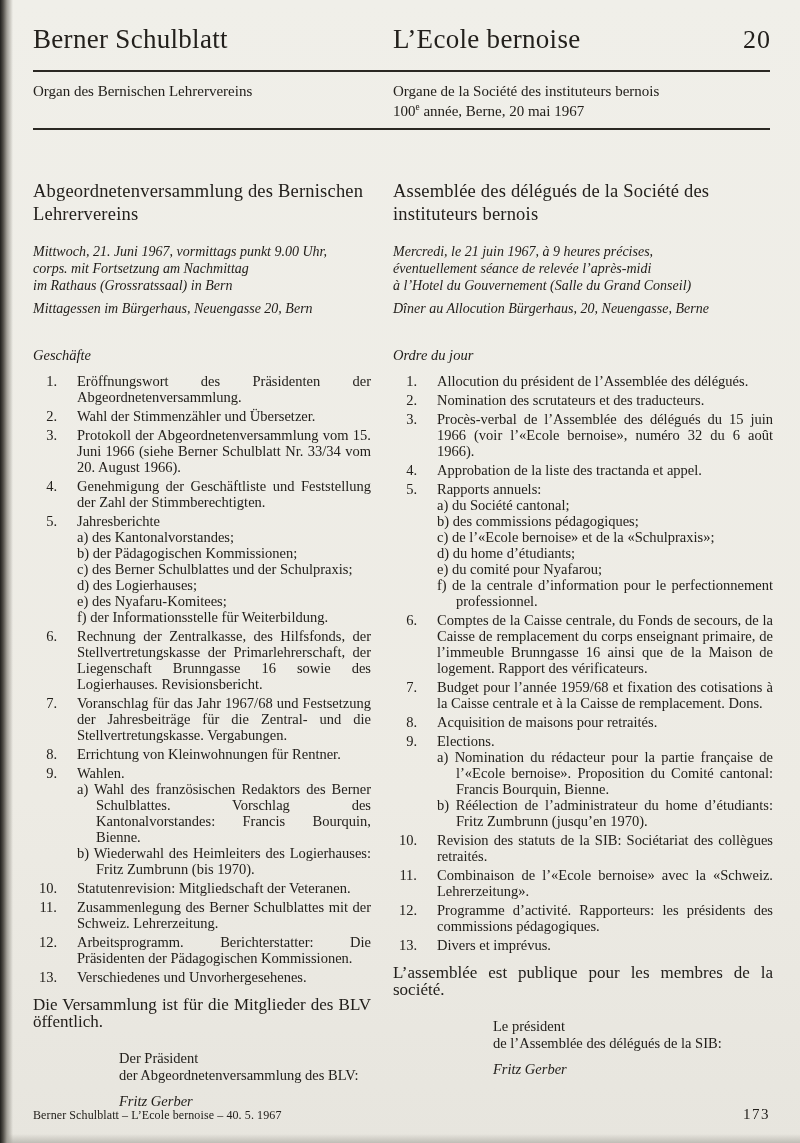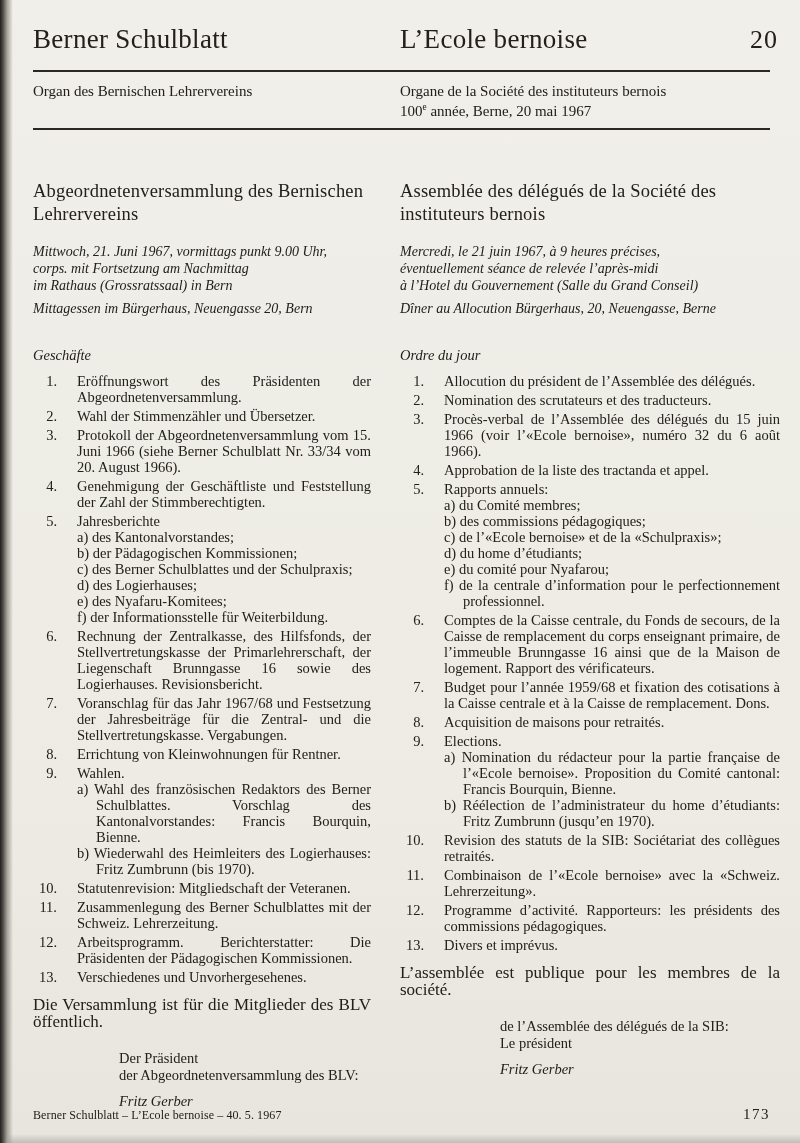--- a/index.html
+++ b/index.html
@@ -19,21 +19,21 @@
   .edge-bottom {
     position: absolute; left: 0; right: 0; bottom: 0; height: 9px; z-index: 4;
     background: linear-gradient(180deg, rgba(0,0,0,0) 0%, rgba(90,86,78,0.28) 100%);
   }
   .page-inner { padding: 16px 30px 0 33px; position: relative; z-index: 2; }
 
   
   .grid-2 {
     display: grid;
     grid-template-columns: 338px 380px;
-    column-gap: 29px;
+    column-gap: 22px;
   }
   .masthead { align-items: baseline; margin-top: 8px; }
   .masthead-title { font-size: 27px; letter-spacing: 0.3px; white-space: nowrap; }
   .masthead-right { display: flex; justify-content: space-between; align-items: center; }
   .issue-number { font-size: 26px; letter-spacing: 1px; padding-right: 2px; }
   .rule { height: 0; border-top: 2px solid #2b2823; margin-top: 15px; }
   .subtitle-row { padding: 9px 0 7px 0; font-size: 15px; line-height: 20px; }
   .subtitle-row sup { font-size: 0.62em; vertical-align: super; line-height: 0; }
 
   
@@ -278,21 +278,21 @@
               
             </span>
           </div>
 
           <div class="agenda-item">
             <span class="agenda-num">5.</span>
             <span class="agenda-body">
               <span>Rapports annuels:</span>
               <span class="agenda-sub">
 
-              <span class="agenda-subitem">a) du Comité membres;</span>
+              <span class="agenda-subitem">a) du Société cantonal;</span>
                 <span class="agenda-subitem">b) des commissions pédagogiques;</span>
                 <span class="agenda-subitem">c) de l’«Ecole bernoise» et de la «Schulpraxis»;</span>
                 <span class="agenda-subitem">d) du home d’étudiants;</span>
                 <span class="agenda-subitem">e) du comité pour Nyafarou;</span>
                 <span class="agenda-subitem">f) de la centrale d’information pour le perfectionnement professionnel.</span>
               </span>
             </span>
           </div>
 
           <div class="agenda-item">
@@ -358,22 +358,22 @@
           <div class="agenda-item">
             <span class="agenda-num">13.</span>
             <span class="agenda-body">
               <span>Divers et imprévus.</span>
               
             </span>
           </div>
         </div>
       <p class="closing-note">L’assemblée est publique pour les membres de la société.</p>
       <div class="signature" style="margin-left:100px;">
+        <div>Le président</div>
         <div>de l’Assemblée des délégués de la SIB:</div>
-        <div>Le président</div>
         <div class="signature-name">Fritz Gerber</div>
       </div>
     </section>
   </div>
 </div>
 
 <div class="page-footer">
   <span class="footer-imprint">Berner Schulblatt – L’Ecole bernoise – 40. 5. 1967</span>
   <span class="footer-page-number">173</span>
 </div>

